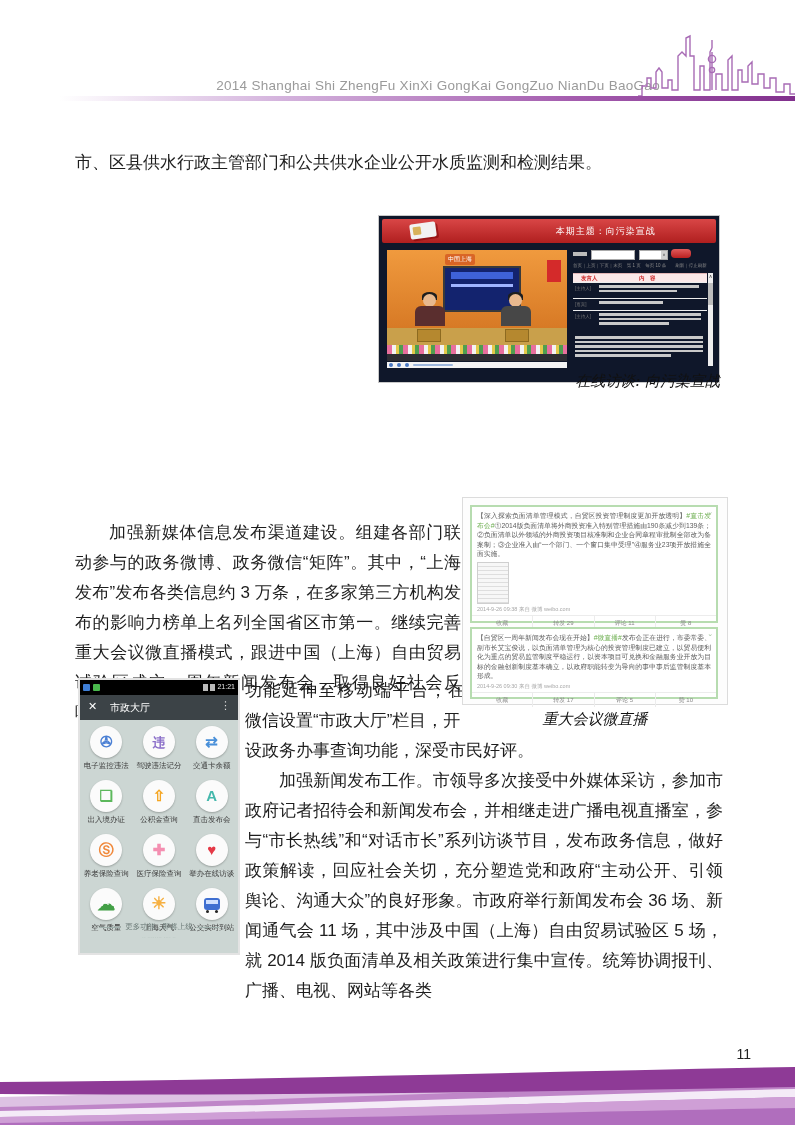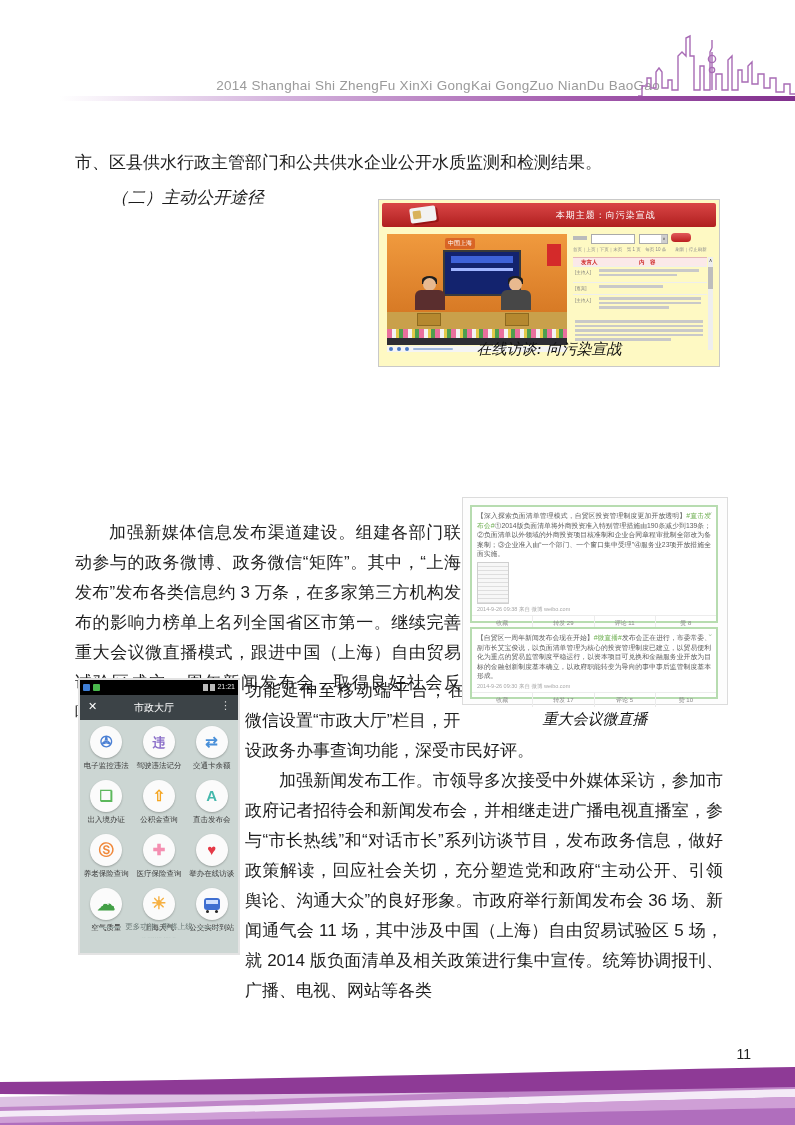--- a/index.html
+++ b/index.html
@@ -11,21 +11,21 @@
   .hdr-rule{position:absolute;top:96px;left:60px;right:0;height:5px;
     background:linear-gradient(to right,rgba(255,255,255,0),#d4b3dd 30%,#a45cae 70%,#81308d 100%);}
   .skyline{position:absolute;top:26px;left:638px;}
   
   .tx{position:absolute;font-size:17px;line-height:30px;text-align:justify;color:#1d1d1d;}
   .indent{text-indent:2em;}
   .kai{font-family:"DejaVu Serif",serif;font-style:italic;}
   .caption{position:absolute;font-family:"DejaVu Serif",serif;font-style:italic;
     font-size:15px;color:#111;text-align:center;}
   
-  .fig1{position:absolute;left:378px;top:199px;width:342px;height:168px;background:#fef9c3;
+  .fig1{position:absolute;left:378px;top:215px;width:342px;height:168px;background:#0f172a;
     border:1px solid #c9c9c9;box-sizing:border-box;}
   .fig1-banner{position:absolute;left:3px;top:3px;right:3px;height:24px;
     background:linear-gradient(#d94646,#b01f1f);border-radius:2px;}
   .fig1-banner-title{position:absolute;left:52%;top:6px;font-size:9px;color:#fff;letter-spacing:1px;}
   .book-ico{position:absolute;left:28px;top:4px;width:26px;height:15px;background:#f2f2f2;
     border-radius:2px;transform:rotate(-8deg);box-shadow:2px 2px 0 rgba(120,0,0,.5);}
   .book-ico:after{content:"";position:absolute;left:3px;top:3px;width:8px;height:8px;background:#d8b25a;border-radius:1px;}
   .video{position:absolute;left:8px;top:34px;width:180px;height:104px;
     background:linear-gradient(#f09a3e,#cf6f1d);overflow:hidden;}
   .v-logo{position:absolute;left:58px;top:4px;font-size:6px;color:#fff;background:rgba(200,60,20,.55);
@@ -81,21 +81,21 @@
   .fig3{position:absolute;left:78px;top:678px;width:162px;height:277px;background:#ccd6d3;
     border:2px solid #e3e3e3;box-sizing:border-box;overflow:hidden;}
   .ph-status{height:15px;background:#000;position:relative;}
   .ph-status .lft i{position:absolute;top:4px;width:7px;height:7px;border-radius:1px;}
   .ph-status .i1{left:3px;background:#3f7fd6;}
   .ph-status .i2{left:13px;background:#49b84c;}
   .ph-status .rgt{position:absolute;right:3px;top:3px;font-size:7px;color:#e8e8e8;}
   .ph-status .rgt i{display:inline-block;width:5px;height:7px;background:#bbb;margin-right:2px;vertical-align:middle;}
   .ph-title{height:25px;background:#3c4347;color:#fff;position:relative;}
   .ph-title .x{position:absolute;left:8px;top:5px;font-size:11px;}
-  .ph-title .t{position:absolute;left:30px;top:6px;font-size:10px;margin-left:24px;}
+  .ph-title .t{position:absolute;left:30px;top:6px;font-size:10px;}
   .ph-title .dots{position:absolute;right:7px;top:4px;font-size:11px;color:#ddd;}
   .grid{position:absolute;left:0;top:40px;right:0;display:grid;grid-template-columns:1fr 1fr 1fr;row-gap:2px;}
   .cell{text-align:center;padding-top:6px;height:46px;}
   .circ{width:32px;height:32px;margin:0 auto;background:#fbfbfb;border-radius:50%;
     box-shadow:0 1px 2px rgba(0,0,0,.25);line-height:32px;font-size:15px;font-weight:bold;position:relative;}
   .circ .aqi{position:absolute;left:0;right:0;top:11px;font-size:5px;color:#fff;font-weight:bold;line-height:6px;}
   .bus-shape{display:inline-block;width:16px;height:12px;background:#3f6fd1;border-radius:3px;margin-top:10px;position:relative;}
   .bus-shape:before{content:"";position:absolute;left:2px;top:2px;right:2px;height:4px;background:#cfe0ff;}
   .bus-shape:after{content:"";position:absolute;left:2px;bottom:-3px;width:3px;height:3px;border-radius:50%;background:#222;box-shadow:9px 0 0 #222;}
   .clabel{font-size:7.5px;color:#3c3c3c;margin-top:3px;}
@@ -121,21 +121,20 @@
       <path d="M74,22 L74,14 M74,26 L74,64"></path>
       <circle cx="74" cy="33" r="3.6"></circle>
       <circle cx="74" cy="44" r="2.6"></circle>
       <path d="M78,64 L78,48 L84,48 L84,64 L90,64 L90,34 L94,30 L94,64 L100,64 L100,44 L104,44 L104,56 L110,56 L110,40 L114,36 L114,58
                L120,58 L120,48 L126,48 L126,62 L132,62 L132,52 L138,52 L138,66 L146,66 L146,58 L152,58 L152,68 L158,68"></path>
     </g>
   </svg>
   <div class="hdr-rule"></div>
 
   <div class="tx" style="left:75px;top:148px;width:648px;">市、区县供水行政主管部门和公共供水企业公开水质监测和检测结果。</div>
-  <div class="tx kai" style="left:111px;top:182px;width:400px;">（二）主动公开途径</div>
   <div class="tx indent" style="left:75px;top:518px;width:386px;">加强新媒体信息发布渠道建设。组建各部门联动参与的政务微博、政务微信“矩阵”。其中，“上海发布”发布各类信息约 3 万条，在多家第三方机构发布的影响力榜单上名列全国省区市第一。继续完善重大会议微直播模式，跟进中国（上海）自由贸易试验区成立一周年新闻发布会，取得良好社会反响。注重将便民服务</div>
   <div class="tx" style="left:245px;top:736px;width:420px;">设政务办事查询功能，深受市民好评。</div>
   <div class="tx" style="left:245px;top:676px;width:220px;">功能延伸至移动端平台，在微信设置“市政大厅”栏目，开</div>
   <div class="tx indent" style="left:245px;top:766px;width:478px;">加强新闻发布工作。市领导多次接受中外媒体采访，参加市政府记者招待会和新闻发布会，并相继走进广播电视直播室，参与“市长热线”和“对话市长”系列访谈节目，发布政务信息，做好政策解读，回应社会关切，充分塑造党和政府“主动公开、引领舆论、沟通大众”的良好形象。市政府举行新闻发布会 36 场、新闻通气会 11 场，其中涉及中国（上海）自由贸易试验区 5 场，就 2014 版负面清单及相关政策进行集中宣传。统筹协调报刊、广播、电视、网站等各类</div>
 
   <div class="fig1">
     <div class="fig1-banner">
       <span class="book-ico"></span>
       <span class="fig1-banner-title">本期主题：向污染宣战</span>
     </div>
@@ -189,21 +188,21 @@
       </div>
       <div class="prow" style="top:86px;height:32px;border-top:none;">
         <span class="bars"><i style="width:128px;margin-left:2px;"></i><i style="width:128px;margin-left:2px;"></i><i style="width:128px;margin-left:2px;"></i><i style="width:128px;margin-left:2px;"></i><i style="width:96px;margin-left:2px;"></i></span>
       </div>
       <div class="pscroll">
           <b>∧</b>
           <i></i>
         </div>
     </div>
   </div>
-  <div class="caption" style="left:378px;top:340px;width:342px;">在线访谈: 向污染宣战</div>
+  <div class="caption" style="left:378px;top:372px;width:342px;text-align:right;">在线访谈: 向污染宣战</div>
 
   <div class="fig2">
     <div class="post" style="top:7px;height:118px;">
       <span class="chev">⌄</span>
       <div class="wtext"><span>【深入探索负面清单管理模式，自贸区投资管理制度更加开放透明】</span><span class="ht">#直击发布会#</span><span>①2014版负面清单将外商投资准入特别管理措施由190条减少到139条；②负面清单以外领域的外商投资项目核准制和企业合同章程审批制全部改为备案制；③企业准入由“一个部门、一个窗口集中受理”④服务业23项开放措施全面实施。</span></div>
       <div class="wthumb"></div>
       <div class="wmeta">2014-9-26 09:38 来自 微博 weibo.com</div>
       <div class="wact">
         <span>收藏</span>
         <span>转发 29</span>

